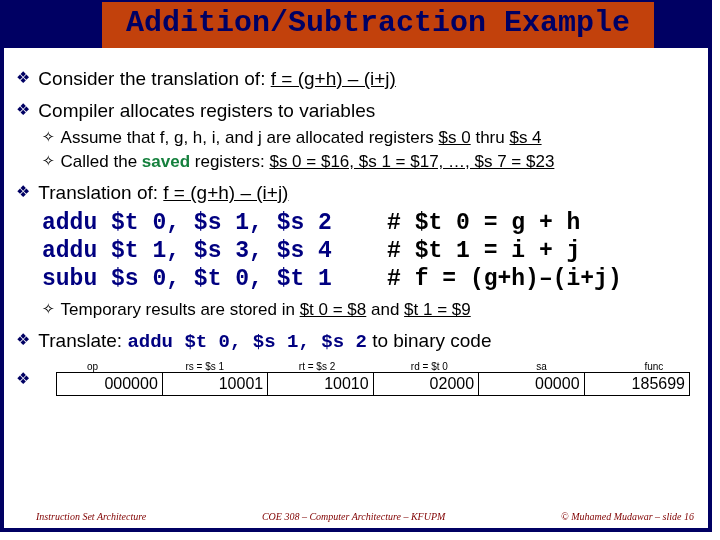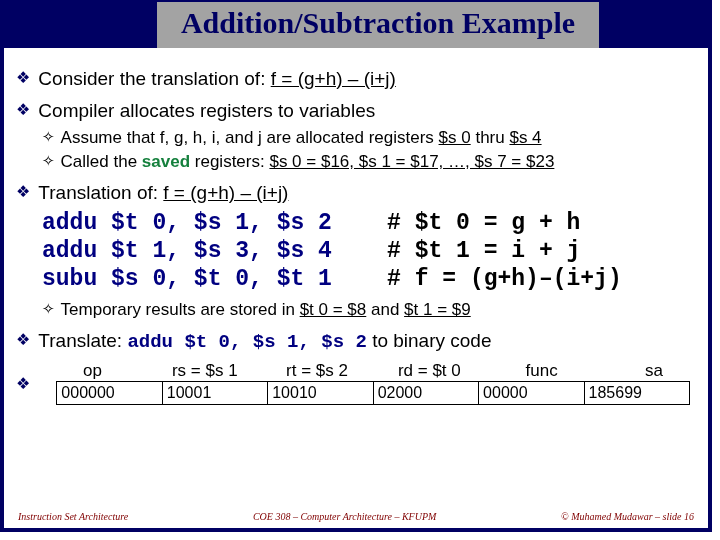--- a/index.html
+++ b/index.html
@@ -20,23 +20,23 @@
     position: relative;
     box-sizing: border-box;
   }
   .title-band {
     background: #000063;
     padding: 0;
     text-align: center;
   }
   .title-inner {
     display: inline-block;
-    background: #a3a3a3;
+    background: #c2410c;
     color: #000063;
-    font-family: Liberation Serif, serif;
+    font-family: Liberation Mono, monospace;
     font-size: 30px;
     font-weight: bold;
     padding: 4px 24px 8px 24px;
     margin-top: -2px;
     margin-left: 44px;
   }
   .content {
     padding: 10px 18px 0 12px;
   }
   .b1 {
@@ -71,41 +71,41 @@
     display: flex;
     align-items: center;
     gap: 26px;
     margin-top: 8px;
   }
   .tblgroup {
     flex: 1;
   }
   .hdrrow {
     display: flex;
-    font-size: 17px;
+    font-size: 10px;
     text-align: center;
     gap: 40px;
   }
   .hdrrow div { flex: 1; }
   .datarow {
     display: flex;
     font-size: 16px;
-    text-align: left;
+    text-align: right;
     border: 1px solid #000;
   }
   .datarow div {
     flex: 1;
     border-right: 1px solid #000;
     padding: 2px 4px;
   }
   .datarow div:last-child { border-right: none; }
   .footer {
     position: absolute;
     bottom: 6px;
-    left: 14px;
+    left: 32px;
     right: 14px;
     display: flex;
     justify-content: space-between;
     font-size: 10px;
     font-style: italic;
     color: #800000;
     font-family: "Times New Roman", serif;
     margin-top: 10px;
   }
 </style>
@@ -173,22 +173,22 @@
     <div class="tablewrap">
       <div class="b1" style="margin:0">
         <span class="sb">❖</span>
       </div>
       <div class="tblgroup">
         <div class="hdrrow">
           <div>op</div>
           <div>rs = $s 1</div>
           <div>rt = $s 2</div>
           <div>rd = $t 0</div>
+          <div>sa</div>
           <div>func</div>
-          <div>sa</div>
         </div>
         <div class="datarow">
           <div>000000</div>
           <div>10001</div>
           <div>10010</div>
           <div>02000</div>
           <div>00000</div>
           <div>185699</div>
         </div>
       </div>

